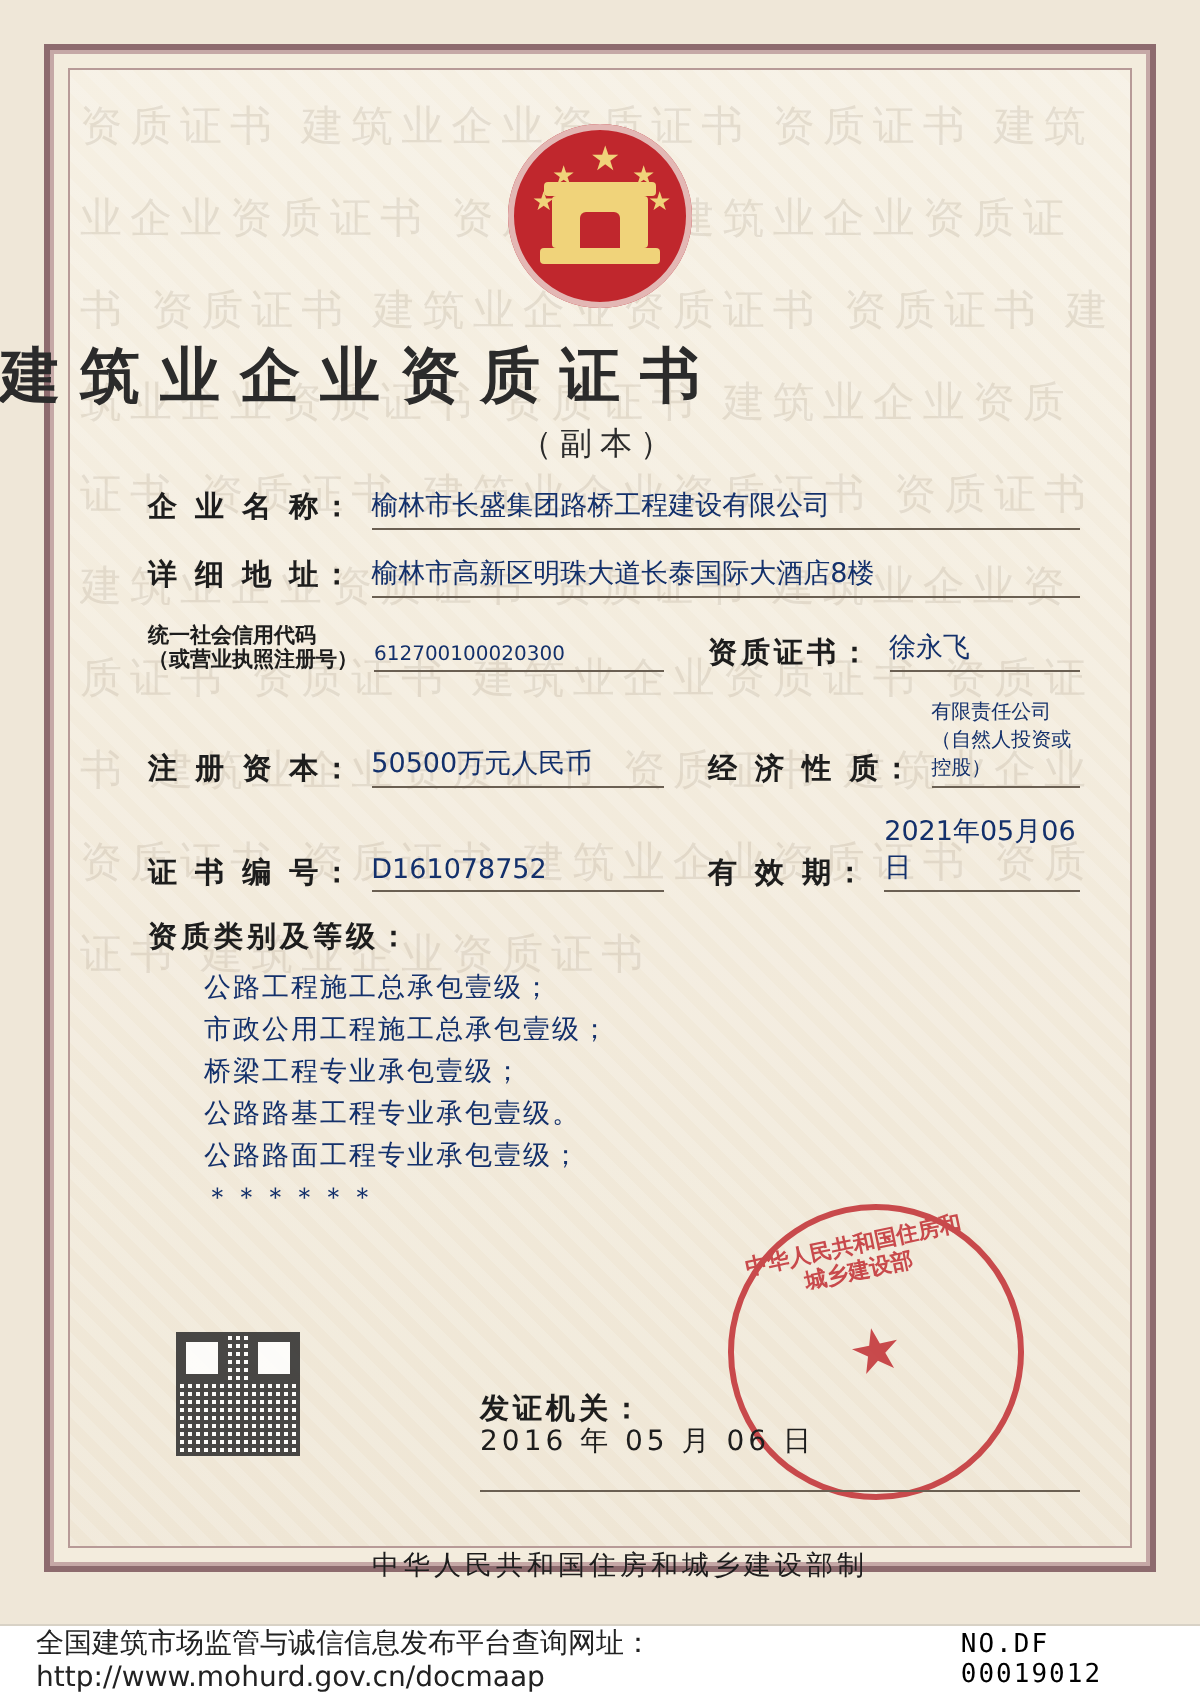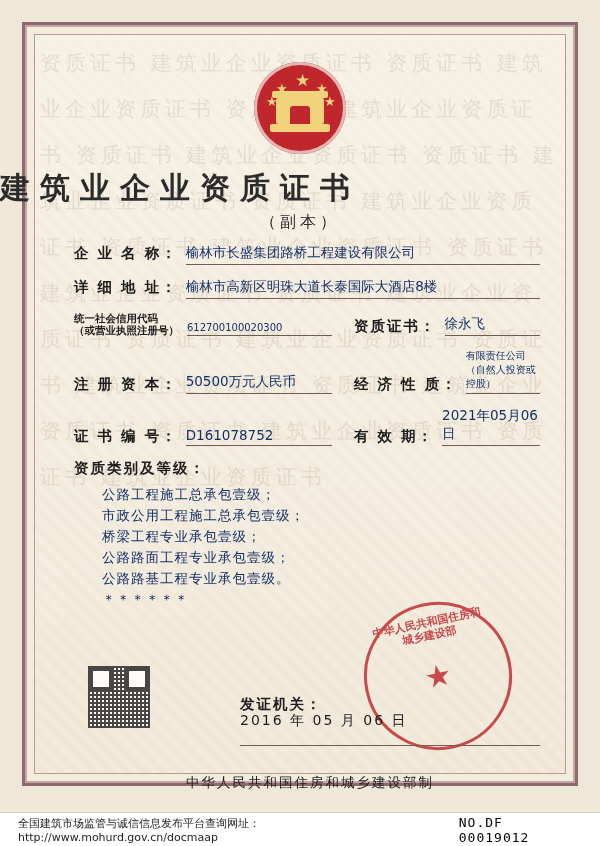--- a/index.html
+++ b/index.html
@@ -143,21 +143,21 @@
     font-size:13.5px;color:#1d1d1d;letter-spacing:2px;margin-left:20px;
   }
 
   
   .footer{
     position:absolute;left:0;right:0;bottom:0;height:34px;background:#ffffff;
     border-top:1px solid #d8d2c6;
     display:flex;align-items:center;justify-content:space-between;
     padding:0 18px;box-sizing:border-box;
   }
-  .footer .f-left{font-size:11px;color:#222;letter-spacing:0;}
+  .footer .f-left{font-size:14px;color:#222;letter-spacing:0;}
   .footer .f-right{font-size:13px;color:#000000;font-family:"DejaVu Sans Mono","Liberation Mono",monospace;letter-spacing:1px;}
 </style>
 </head>
 <body>
 
 <div class="page">
 
   <div class="outer-frame"></div>
 
   <div class="inner-area">
@@ -224,22 +224,22 @@
         <div class="lbl">有 效 期：</div>
         <div class="val">2021年05月06日</div>
       </div>
     </div>
 
     <div class="cat-title">资质类别及等级：</div>
     <div class="cat-list">
       <div>公路工程施工总承包壹级；</div>
       <div>市政公用工程施工总承包壹级；</div>
       <div>桥梁工程专业承包壹级；</div>
+      <div>公路路基工程专业承包壹级。</div>
       <div>公路路面工程专业承包壹级；</div>
-      <div>公路路基工程专业承包壹级。</div>
       <div class="stars">＊＊＊＊＊＊</div>
     </div>
   </div>
 
   <div class="qr"></div>
 
   <div class="seal">
     <div class="sealstar">★</div>
     <div class="sealtext" style="font-size:11px;font-weight:bold;text-align:center;line-height:13px;padding:10px 14px;box-sizing:border-box;">中华人民共和国住房和城乡建设部</div>
   </div>

